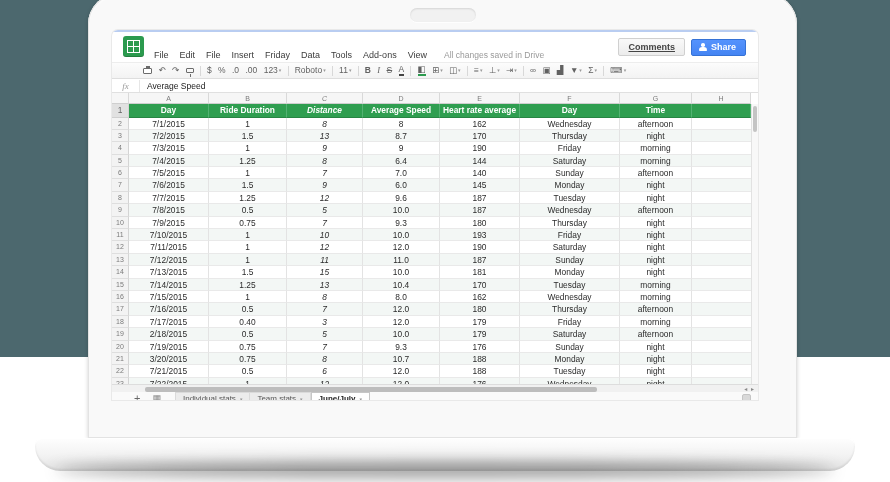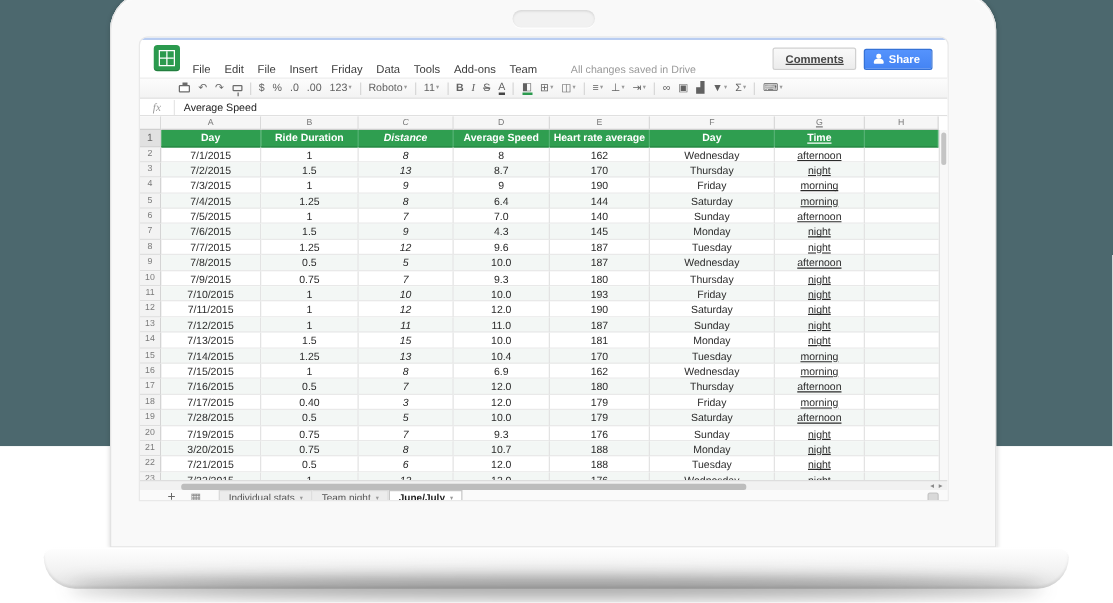--- a/index.html
+++ b/index.html
@@ -30,21 +30,21 @@
   .logo i{position:absolute;left:4px;top:4px;width:13px;height:13px;border:1px solid #fff;display:block;}
   .logo i::before{content:"";position:absolute;left:0;top:4.5px;width:11px;height:1px;background:#fff;}
   .logo i::after{content:"";position:absolute;left:4.5px;top:0;width:1px;height:11px;background:#fff;}
   .title-row{position:absolute;left:42px;top:3px;display:flex;align-items:center;gap:7px;}
   .doc-title{font-size:12.5px;font-weight:bold;color:#111;letter-spacing:.1px;}
   .star{font-size:11px;color:#b5b5b5;line-height:1;}
   .folder{position:relative;width:12px;height:8px;background:#8f959b;border-radius:1px;}
   .folder::before{content:"";position:absolute;left:0;top:-2px;width:5px;height:2px;background:#8f959b;border-radius:1px 1px 0 0;}
   .menu-row{position:absolute;left:42px;top:18px;display:flex;align-items:center;gap:11px;}
   .menu-item{font-size:9px;color:#3c3c3c;cursor:default;}
-  .saved-status{font-size:8.5px;color:#9a9a9a;margin-left:16px;}
+  .saved-status{font-size:8.5px;color:#9a9a9a;margin-left:6px;}
   .header-buttons{position:absolute;right:12px;top:6px;display:flex;gap:6px;align-items:center;}
   .btn-comments{height:18px;padding:0 9px;font-size:9px;font-weight:bold;color:#444;
         background:linear-gradient(#f9f9f9,#ececec);border:1px solid #d0d0d0;border-radius:2px;display:flex;align-items:center;text-decoration:underline;}
   .btn-share{height:17px;padding:0 9px 0 7px;font-size:9px;font-weight:bold;color:#fff;
         background:linear-gradient(#5593fd,#4484f3);border:1px solid #3572d6;border-radius:2px;display:flex;align-items:center;gap:4px;}
   .person{position:relative;width:8px;height:8px;}
   .person::before{content:"";position:absolute;left:2.2px;top:0;width:3.6px;height:3.6px;border-radius:50%;background:#fff;}
   .person::after{content:"";position:absolute;left:0;top:4.2px;width:8px;height:3.8px;border-radius:4px 4px 1px 1px;background:#fff;}
   
   .toolbar{position:absolute;left:0;top:32px;width:100%;height:17px;
@@ -69,21 +69,21 @@
                border-bottom:1px solid #e0e0e0;display:flex;align-items:center;}
   .fx{width:28px;text-align:center;font-family:"Liberation Serif","DejaVu Serif",serif;font-style:italic;
       font-size:9px;color:#9a9a9a;border-right:1px solid #e6e6e6;height:100%;line-height:13px;}
   .formula-value{font-size:8.5px;color:#222;padding-left:7px;}
   
   .grid{position:absolute;left:0;top:63px;width:646px;height:291px;overflow:hidden;background:#fff;}
   .grow{display:flex;width:639px;}
   .cell{flex:none;border-right:1px solid #e3e3e3;border-bottom:1px solid #e9e9e9;
         font-size:8.4px;color:#2b2b2b;text-align:center;height:12.4px;line-height:12.4px;overflow:hidden;white-space:nowrap;background:transparent;}
   .c0{width:17px;} .c1{width:80px;} .c2{width:78px;} .c3{width:76px;font-style:italic;} .c4{width:77px;}
-  .c5{width:80px;} .c6{width:100px;} .c7{width:72px;text-decoration:underline;} .c8{width:59px;border-right:none;}
+  .c5{width:80px;} .c6{width:100px;} .c7{width:72px;} .c8{width:59px;border-right:none;}
   .colhead .cell{height:11px;line-height:11px;background:#f6f6f6;color:#7a7a7a;font-size:7px;
         border-right:1px solid #d9d9d9;border-bottom:1px solid #cfcfcf;}
   .rownum{background:#f3f3f3;color:#7a7a7a;font-size:7px;border-right:1px solid #d4d4d4;border-bottom:1px solid #dedede;}
   .hrow .cell{height:13.5px;line-height:13.5px;background:#2f9e50;color:#fff;font-weight:bold;font-size:8.4px;
         border-right:1px solid #53b172;border-bottom:1px solid #278543;}
   .hrow .rownum{background:#e1e1e1;color:#666;font-weight:normal;border-right:1px solid #d4d4d4;border-bottom:1px solid #cfcfcf;}
   .trow:nth-child(even) .cell{background:#f3f7f5;}
   .trow:nth-child(even) .rownum{background:#f3f3f3;}
   .vscroll{position:absolute;right:0;top:11px;width:7px;height:280px;background:#f8f8f8;border-left:1px solid #e2e2e2;}
   .vthumb{position:absolute;left:1px;top:2px;width:4px;height:26px;background:#c4c4c4;border-radius:2px;}
@@ -124,21 +124,21 @@
         </div>
       <div class="menu-row">
           <span class="menu-item">File</span>
           <span class="menu-item">Edit</span>
           <span class="menu-item">File</span>
           <span class="menu-item">Insert</span>
           <span class="menu-item">Friday</span>
           <span class="menu-item">Data</span>
           <span class="menu-item">Tools</span>
           <span class="menu-item">Add-ons</span>
-          <span class="menu-item">Team</span>
+          <span class="menu-item">View</span>
           <span class="saved-status">All changes saved in Drive</span>
         </div>
       <div class="header-buttons">
         <span class="btn-comments">Comments</span>
         <span class="btn-share">
           <span class="person"></span>
           <span>Share</span>
         </span>
       </div>
     </div>
@@ -328,21 +328,21 @@
             <span class="cell c5">140</span>
             <span class="cell c6">Sunday</span>
             <span class="cell c7">afternoon</span>
             <span class="cell c8"></span>
           </div>
           <div class="grow trow">
             <span class="cell c0 rownum">7</span>
             <span class="cell c1">7/6/2015</span>
             <span class="cell c2">1.5</span>
             <span class="cell c3">9</span>
-            <span class="cell c4">4.3</span>
+            <span class="cell c4">6.0</span>
             <span class="cell c5">145</span>
             <span class="cell c6">Monday</span>
             <span class="cell c7">night</span>
             <span class="cell c8"></span>
           </div>
           <div class="grow trow">
             <span class="cell c0 rownum">8</span>
             <span class="cell c1">7/7/2015</span>
             <span class="cell c2">1.25</span>
             <span class="cell c3">12</span>
@@ -427,21 +427,21 @@
             <span class="cell c5">170</span>
             <span class="cell c6">Tuesday</span>
             <span class="cell c7">morning</span>
             <span class="cell c8"></span>
           </div>
           <div class="grow trow">
             <span class="cell c0 rownum">16</span>
             <span class="cell c1">7/15/2015</span>
             <span class="cell c2">1</span>
             <span class="cell c3">8</span>
-            <span class="cell c4">6.9</span>
+            <span class="cell c4">8.0</span>
             <span class="cell c5">162</span>
             <span class="cell c6">Wednesday</span>
             <span class="cell c7">morning</span>
             <span class="cell c8"></span>
           </div>
           <div class="grow trow">
             <span class="cell c0 rownum">17</span>
             <span class="cell c1">7/16/2015</span>
             <span class="cell c2">0.5</span>
             <span class="cell c3">7</span>
@@ -457,21 +457,21 @@
             <span class="cell c2">0.40</span>
             <span class="cell c3">3</span>
             <span class="cell c4">12.0</span>
             <span class="cell c5">179</span>
             <span class="cell c6">Friday</span>
             <span class="cell c7">morning</span>
             <span class="cell c8"></span>
           </div>
           <div class="grow trow">
             <span class="cell c0 rownum">19</span>
-            <span class="cell c1">7/28/2015</span>
+            <span class="cell c1">2/18/2015</span>
             <span class="cell c2">0.5</span>
             <span class="cell c3">5</span>
             <span class="cell c4">10.0</span>
             <span class="cell c5">179</span>
             <span class="cell c6">Saturday</span>
             <span class="cell c7">afternoon</span>
             <span class="cell c8"></span>
           </div>
           <div class="grow trow">
             <span class="cell c0 rownum">20</span>
@@ -531,21 +531,21 @@
     <div class="tabbar">
       <div class="tabbar-inner">
         <span class="add-sheet">+</span>
         <span class="all-sheets">▦</span>
         <span class="tabs" id="tabs">
             <span class="tab">
               <span>Individual stats</span>
               <span class="dd">▾</span>
             </span>
             <span class="tab">
-              <span>Team night</span>
+              <span>Team stats</span>
               <span class="dd">▾</span>
             </span>
             <span class="tab active">
               <span>June/July</span>
               <span class="dd">▾</span>
             </span>
           </span>
         <span class="explore"></span>
       </div>
     </div>

